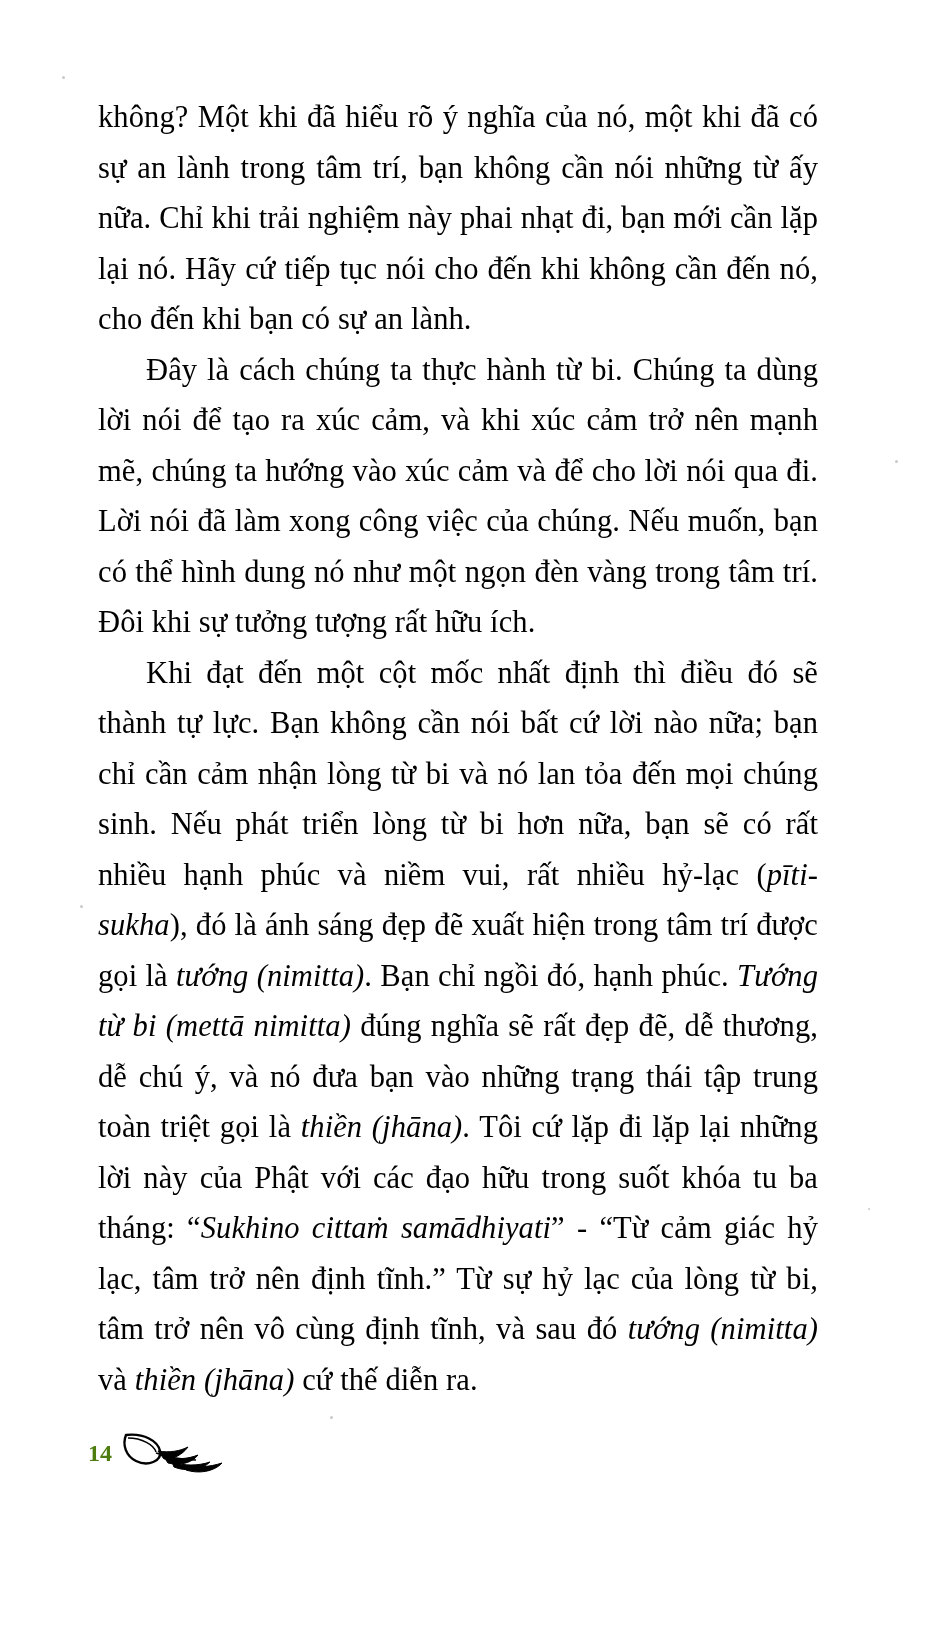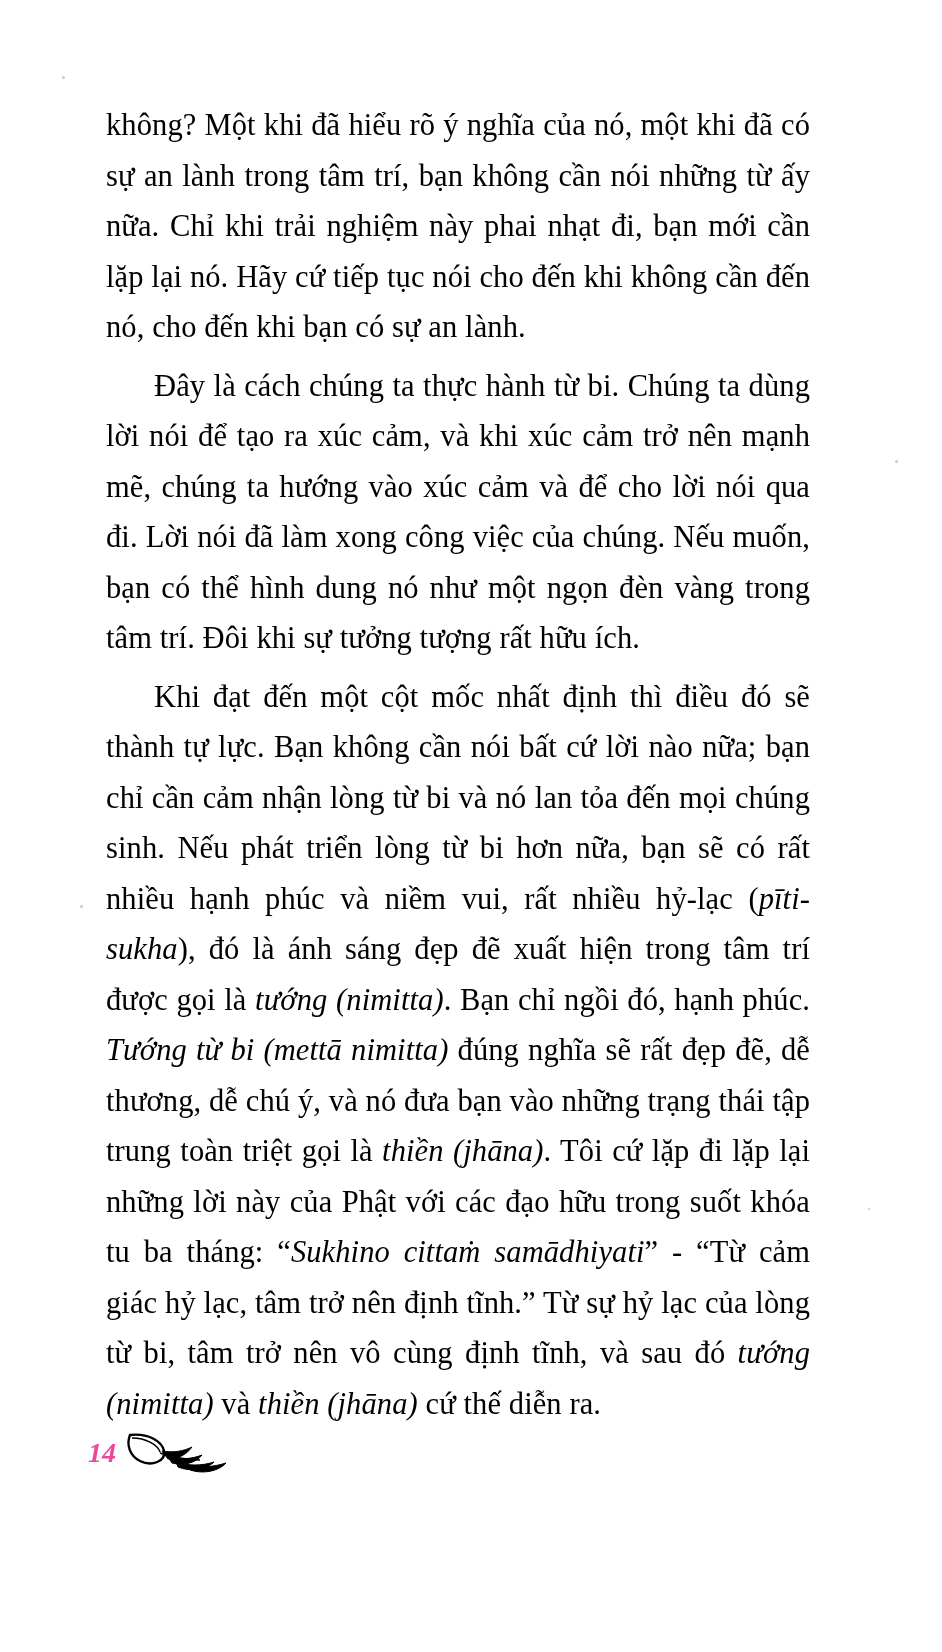--- a/index.html
+++ b/index.html
@@ -26,21 +26,21 @@
   }
 
   .text-column {
     position: absolute;
     left: 98px;
     top: 92px;
     width: 720px;
   }
 
   p.para {
-    margin: 8px;
+    margin: 0;
     font-size: 30.5px;
     line-height: 50.5px;
     text-align: justify;
     text-justify: inter-word;
     hyphens: none;
     letter-spacing: 0.1px;
   }
 
   p.para + p.para {
     margin-top: 0px;
@@ -60,25 +60,24 @@
     top: 1418px;
     width: 300px;
     height: 70px;
     display: flex;
     align-items: center;
     gap: 6px;
   }
 
   .page-number {
     font-family: "Liberation Serif", serif;
-    font-size: 28px;
+    font-size: 24px;
     font-weight: bold;
     line-height: 1;
-    color: #ec4899;
-    font-style: italic;
+    color: #4d7c0f;
   }
 
   .ornament {
     display: block;
     width: 110px;
     height: 48px;
   }
 
   
   .speck {

